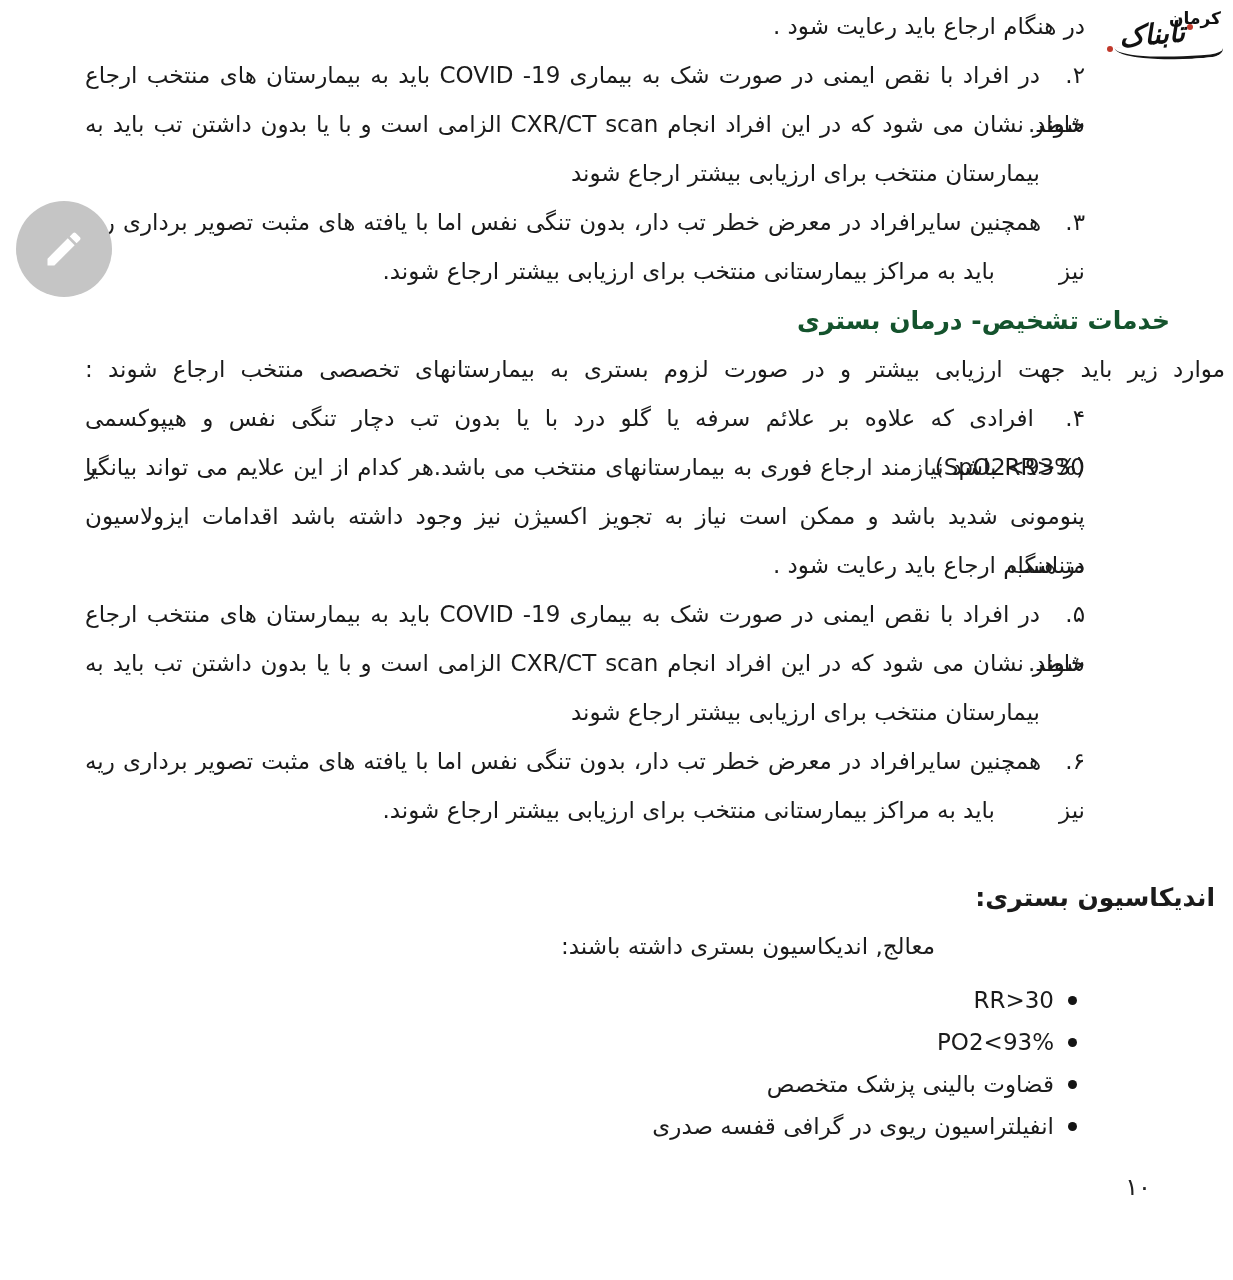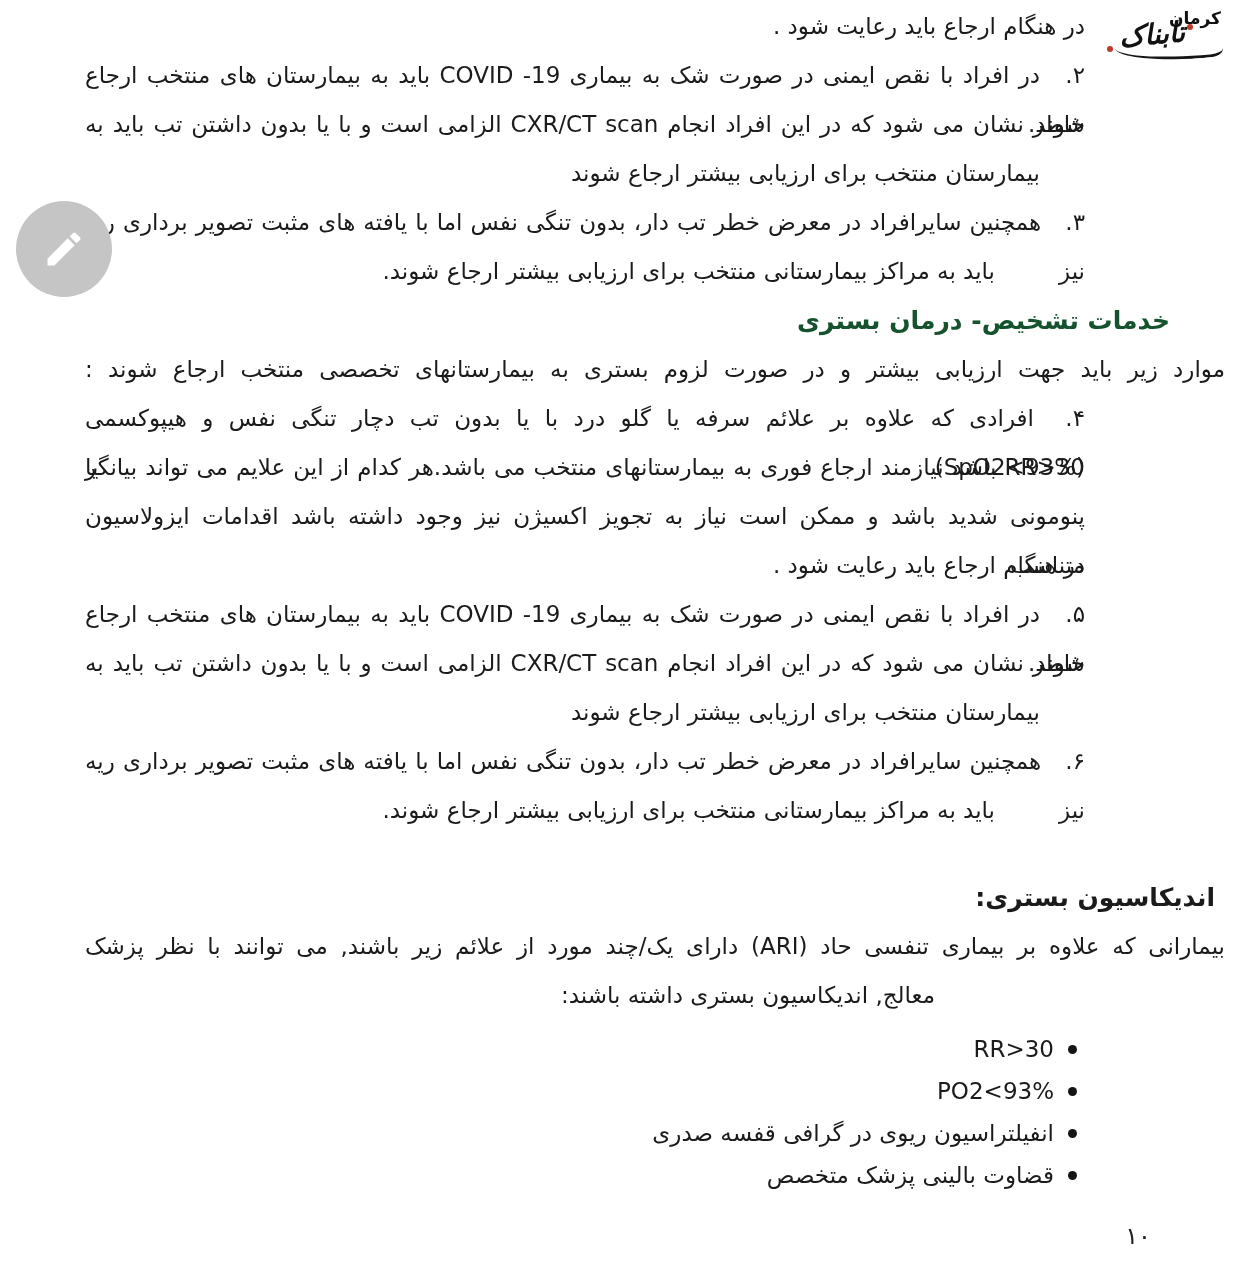--- a/index.html
+++ b/index.html
@@ -135,38 +135,37 @@
     <div class="line right ind pr45">بیمارستان منتخب برای ارزیابی بیشتر ارجاع شوند</div>
 
     <div class="line just ind">
       <span class="num">۶.</span>
       <span>همچنین  سایرافراد در معرض خطر تب دار،  بدون تنگی نفس اما با یافته های مثبت تصویر برداری ریه نیز</span>
     </div>
     <div class="line right ind pr90">باید به مراکز بیمارستانی منتخب برای ارزیابی بیشتر ارجاع  شوند.</div>
 
     <div class="h-bold">اندیکاسیون بستری:</div>
 
-    <div class="line just">بیمارانی که علاوه بر بیماری تنفسی حاد (‪ARI‬) دارای یک/چند مورد از علائم زیر باشند, می توانند با نظر پزشک</div>
     <div class="line right pr290">معالج, اندیکاسیون بستری داشته باشند:</div>
 
     <div class="bullets">
       <div class="bullet-line">
         <span class="dot"></span>
         <span class="b-text">RR&gt;30</span>
       </div>
       <div class="bullet-line">
         <span class="dot"></span>
         <span class="b-text">PO2&lt;93%</span>
       </div>
       <div class="bullet-line">
         <span class="dot"></span>
-        <span class="b-text">انفیلتراسیون ریوی در گرافی قفسه صدری</span>
+        <span class="b-text">قضاوت بالینی پزشک متخصص</span>
       </div>
       <div class="bullet-line">
         <span class="dot"></span>
-        <span class="b-text">قضاوت بالینی پزشک متخصص</span>
+        <span class="b-text">انفیلتراسیون ریوی در گرافی قفسه صدری</span>
       </div>
     </div>
 
     <div class="pagenum">۱۰</div>
 
   </div>
 </div>
 
 </body></html>

